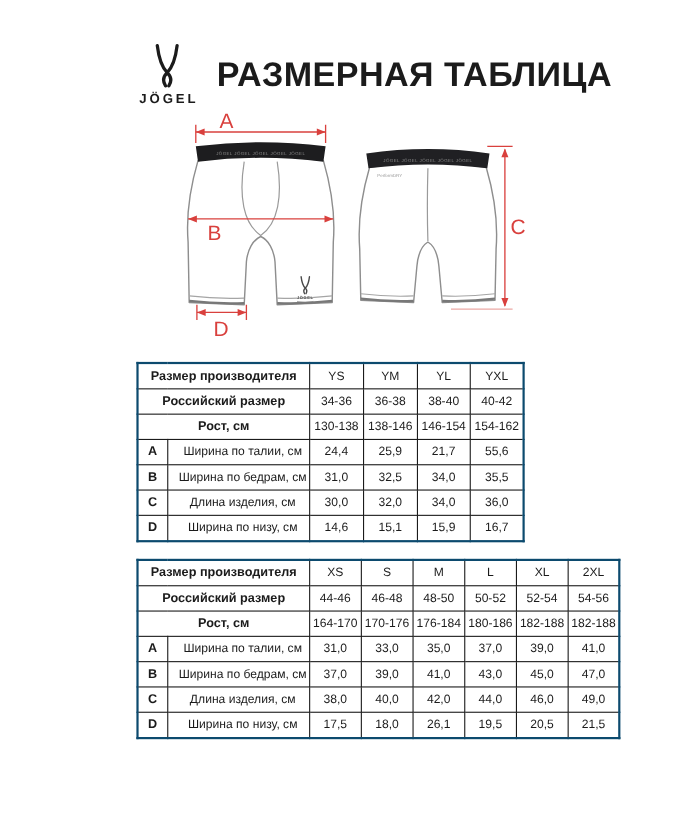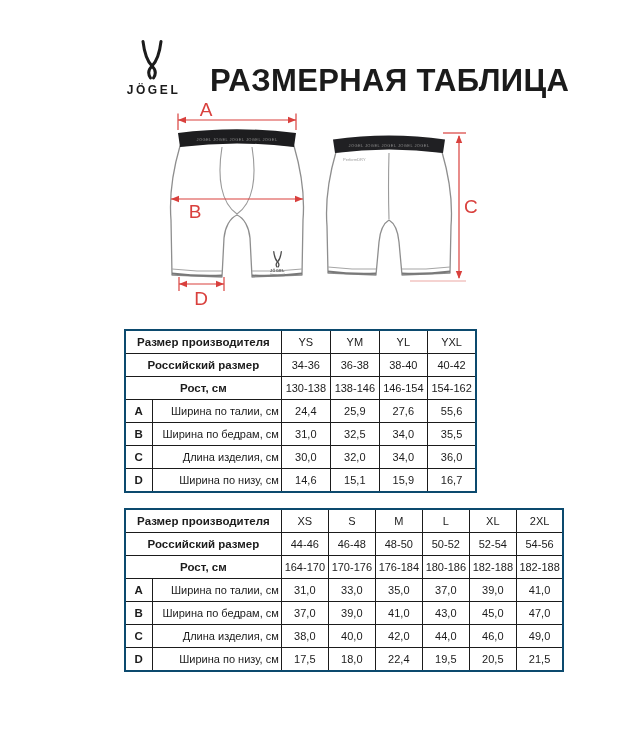--- a/index.html
+++ b/index.html
@@ -5,34 +5,34 @@
   html,body{margin:0;padding:0;background:#fff;}
   .page{
     position:relative;width:621px;height:750px;background:#ffffff;
     font-family:"Liberation Sans",sans-serif;color:#1b1b1b;overflow:hidden;
   }
   
   .logo{position:absolute;left:120px;top:40px;width:64px;text-align:center;}
   .logo-mark{display:block;margin:0 auto;}
   .logo-text{font-size:12px;font-weight:700;letter-spacing:2.6px;margin-top:3px;padding-left:3px;white-space:nowrap;}
   
-  .title{position:absolute;left:194px;top:47px;margin:16px;font-size:31px;font-weight:700;letter-spacing:.4px;white-space:nowrap;}
+  .title{position:absolute;left:194px;top:47px;margin:3px;font-size:31px;font-weight:700;letter-spacing:.4px;white-space:nowrap;}
   
   .diagram{position:absolute;left:160px;top:100px;}
   
   .tblwrap{position:absolute;}
   .t1{left:124px;top:329px;}
   .t2{left:124px;top:508px;}
   table{border-collapse:collapse;table-layout:fixed;border:2px solid #0c4a6e;}
   td{border:1.5px solid #1b1b1b;height:22px;text-align:center;vertical-align:middle;
      font-size:11px;padding:0 2px;white-space:nowrap;overflow:hidden;}
   td.hl{font-weight:700;font-size:11.5px;}
   td.hv{font-size:11px;margin-top:16px;}
   td.key{font-weight:700;font-size:11.5px;}
-  td.param{text-align:right;padding-left:10px;font-size:11px;}
+  td.param{text-align:center;padding-left:10px;font-size:11px;}
 </style>
 </head>
 <body>
 
 <div class="page">
 
   <div class="logo">
     <svg class="logo-mark" width="24" height="40" viewBox="0 0 24 40">
       <g fill="none" stroke="#1b1b1b" stroke-width="3" stroke-linecap="round">
         <path d="M3,1.5 C4.5,14 8,22 12,26 C15.5,29.5 16.5,33.5 13.5,38"></path>
@@ -149,21 +149,21 @@
             <td class="hv">130-138</td>
             <td class="hv">138-146</td>
             <td class="hv">146-154</td>
             <td class="hv">154-162</td>
           </tr>
           <tr>
             <td class="key">A</td>
             <td class="param">Ширина по талии, см</td>
             <td class="val">24,4</td>
             <td class="val">25,9</td>
-            <td class="val">27,6</td>
+            <td class="val">21,7</td>
             <td class="val">55,6</td>
           </tr>
           <tr>
             <td class="key">B</td>
             <td class="param">Ширина по бедрам, см</td>
             <td class="val">31,0</td>
             <td class="val">32,5</td>
             <td class="val">34,0</td>
             <td class="val">35,5</td>
           </tr>
@@ -255,21 +255,21 @@
             <td class="val">42,0</td>
             <td class="val">44,0</td>
             <td class="val">46,0</td>
             <td class="val">49,0</td>
           </tr>
           <tr>
             <td class="key">D</td>
             <td class="param">Ширина по низу, см</td>
             <td class="val">17,5</td>
             <td class="val">18,0</td>
-            <td class="val">22,4</td>
+            <td class="val">26,1</td>
             <td class="val">19,5</td>
             <td class="val">20,5</td>
             <td class="val">21,5</td>
           </tr>
         </tbody>
     </table>
   </div>
 
 </div>
 

